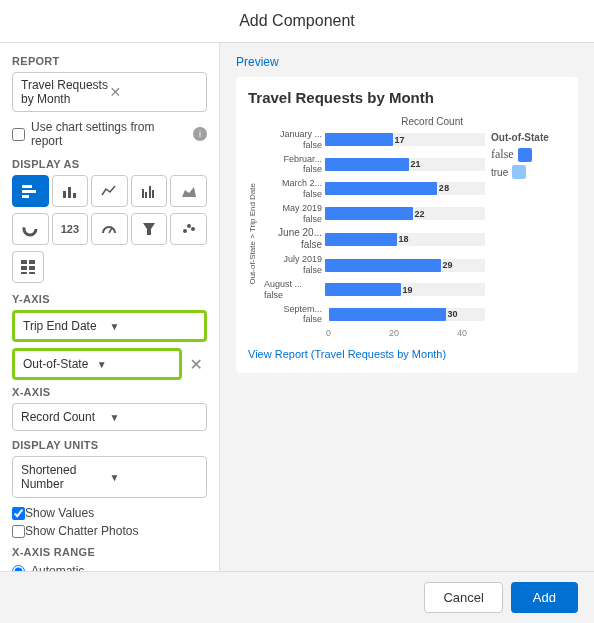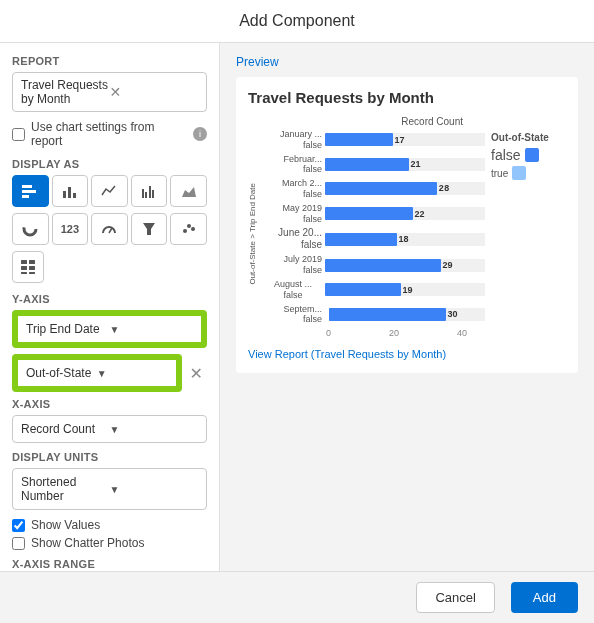--- a/index.html
+++ b/index.html
@@ -127,21 +127,21 @@
       height: 16px;
     }
     .dropdown-row {
       display: flex;
       align-items: center;
       gap: 4px;
       margin-bottom: 6px;
     }
     .dropdown {
       flex: 1;
-      border: 6px solid #84cc16;
+      border: 3px solid #84cc16;
       border-radius: 4px;
       padding: 6px 8px;
       background: #fff;
       font-size: 12px;
       color: #333;
       cursor: pointer;
       display: flex;
       align-items: center;
     }
     .dropdown span { flex: 1; }
@@ -163,21 +163,20 @@
       display: flex;
       align-items: center;
       margin-bottom: 8px;
       width: 100%;
     }
     .full-dropdown span { flex: 1; }
     .full-dropdown .arrow { color: #555; font-size: 10px; }
     .check-row {
       display: flex;
       align-items: center;
-      gap: 6px;
       font-size: 12px;
       color: #444;
       margin-bottom: 4px;
     }
     .check-row input[type="checkbox"] { cursor: pointer; }
     .radio-group { margin-top: 6px; }
     .radio-row {
       display: flex;
       align-items: center;
       gap: 6px;
@@ -210,21 +209,21 @@
       color: #333;
       margin-bottom: 10px;
     }
     
     .footer {
       background: #f3f3f3;
       border-top: 1px solid #ddd;
       padding: 10px 16px;
       display: flex;
       justify-content: flex-end;
-      gap: 16px;
+      gap: 8px;
       flex-shrink: 0;
     }
     .btn-cancel {
       padding: 7px 18px;
       border: 1px solid #c9c9c9;
       border-radius: 4px;
       background: #fff;
       font-size: 13px;
       cursor: pointer;
       color: #333;
@@ -457,21 +456,21 @@
                     </div>
                   </div>
                   <div style="display: flex; align-items: center; margin-bottom: 3px; gap: 3px;">
                     <span style="font-size: 9px; color: rgb(85, 85, 85); width: 58px; text-align: right; flex-shrink: 0; line-height: 1.2;">July 2019 false</span>
                     <div style="flex: 1 1 0%; height: 13px; position: relative; background: rgb(240, 240, 240);">
                       <div style="height: 100%; background: rgb(59, 130, 246); position: absolute; left: 0px; top: 0px; border-radius: 1px; width: 72.5%;"></div>
                       <span style="position: absolute; left: 73.5%; top: 0px; height: 100%; display: flex; align-items: center; font-size: 9px; color: rgb(51, 51, 51); font-weight: 700;">29</span>
                     </div>
                   </div>
                   <div style="display: flex; align-items: center; margin-bottom: 3px; gap: 3px;">
-                    <span style="font-size: 9px; color: rgb(85, 85, 85); width: 58px; text-align: center; flex-shrink: 0; line-height: 1.2;">August ... false</span>
+                    <span style="font-size: 9px; color: rgb(85, 85, 85); width: 58px; text-align: left; flex-shrink: 0; line-height: 1.2;">August ... false</span>
                     <div style="flex: 1 1 0%; height: 13px; position: relative; background: rgb(240, 240, 240);">
                       <div style="height: 100%; background: rgb(59, 130, 246); position: absolute; left: 0px; top: 0px; border-radius: 1px; width: 47.5%;"></div>
                       <span style="position: absolute; left: 48.5%; top: 0px; height: 100%; display: flex; align-items: center; font-size: 9px; color: rgb(51, 51, 51); font-weight: 700;">19</span>
                     </div>
                   </div>
                   <div style="display: flex; align-items: center; margin-bottom: 3px; gap: 7px;">
                     <span style="font-size: 9px; color: rgb(85, 85, 85); width: 58px; text-align: right; flex-shrink: 0; line-height: 1.2;">Septem... false</span>
                     <div style="flex: 1 1 0%; height: 13px; position: relative; background: rgb(240, 240, 240);">
                       <div style="height: 100%; background: rgb(59, 130, 246); position: absolute; left: 0px; top: 0px; border-radius: 1px; width: 75%;"></div>
                       <span style="position: absolute; left: 76%; top: 0px; height: 100%; display: flex; align-items: center; font-size: 9px; color: rgb(51, 51, 51); font-weight: 700;">30</span>
@@ -488,21 +487,21 @@
           </div>
 
           <div style="margin-top:8px;">
             <a href="#" style="font-size:11px; color:#0070d2; text-decoration:none;">View Report (Travel Requests by Month)</a>
           </div>
         </div>
 
         <div style="width:75px; flex-shrink:0; padding-top:16px;">
           <div style="font-size:10px; color:#555; font-weight:600; margin-bottom:4px;">Out-of-State</div>
           <div style="display:flex; align-items:center; gap:4px; margin-bottom:3px;">
-            <span style="font-size:14px;color:#555;">false</span>
+            <span style="font-size:12px;color:#555;font-family:Liberation Serif, serif;">false</span>
             <div style="width:14px;height:14px;background:#3b82f6;border-radius:2px;"></div>
           </div>
           <div style="display:flex; align-items:center; gap:4px;">
             <span style="font-size:10px;color:#555;">true</span>
             <div style="width:14px;height:14px;background:#93c5fd;border-radius:2px;"></div>
           </div>
         </div>
       </div>
 
     </div>

